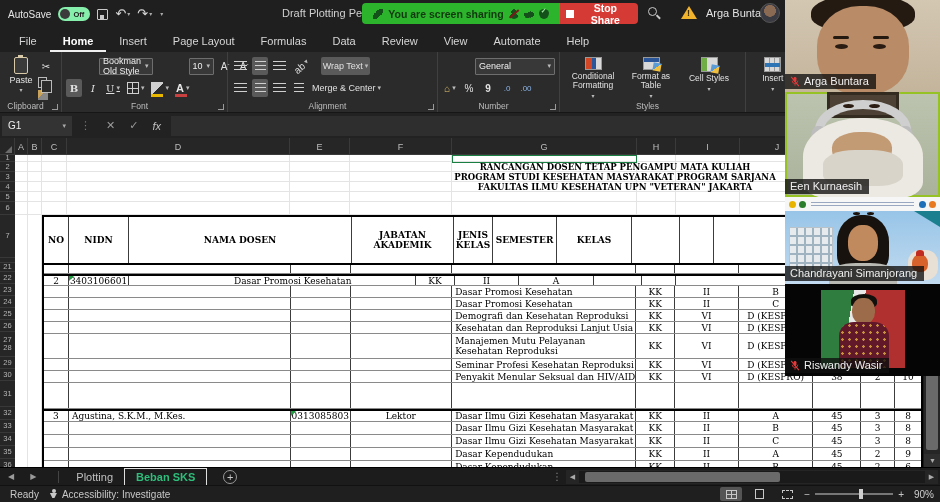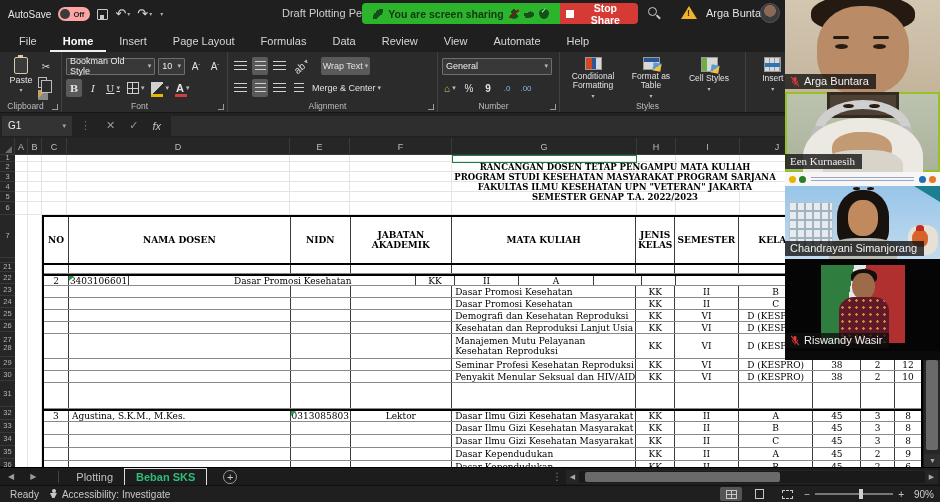--- a/index.html
+++ b/index.html
@@ -4,21 +4,21 @@
 <style>
   html,body{margin:0;padding:0;background:#000;}
   #app{position:relative;width:940px;height:502px;background:#1f1f1f;overflow:hidden;
        font-family:"Liberation Sans",sans-serif;color:#ddd;font-size:11px;}
   #app *{box-sizing:border-box;}
 
   
   #titlebar{position:absolute;left:0;top:0;width:940px;height:28px;background:#1f1f1f;}
   .tb-left{position:absolute;left:8px;top:0;height:28px;display:flex;align-items:center;gap:7px;}
   .tb-label{font-size:10px;color:#e6e6e6;}
-  .toggle{width:32px;height:14px;background:#fca5a5;border-radius:8px;display:inline-flex;align-items:center;position:relative;}
+  .toggle{width:32px;height:14px;background:#86efac;border-radius:8px;display:inline-flex;align-items:center;position:relative;}
   .toggle .knob{width:10px;height:10px;background:#3b3b3b;border-radius:50%;margin-left:2px;}
   .toggle .tstate{font-size:7.5px;color:#222;font-weight:bold;margin-left:3px;}
   .qat{color:#d8d8d8;font-size:13px;display:inline-flex;align-items:flex-end;line-height:14px;}
   .qat .mini{font-size:6px;margin-left:1px;color:#aaa;}
   .floppy{width:11px;height:11px;border:1.5px solid #c9c9c9;border-radius:1px;position:relative;display:inline-block;}
   .floppy:after{content:"";position:absolute;left:2px;bottom:0;width:4px;height:4px;background:#c9c9c9;}
   .doc-title{position:absolute;left:282px;top:7px;font-size:11px;color:#cfcfcf;white-space:nowrap;}
   .share-banner{position:absolute;left:362px;top:3px;width:198px;height:21px;background:#2db42d;
       border-radius:4px 0 0 4px;display:flex;align-items:center;justify-content:center;gap:5px;
       color:#11380f;font-size:10.5px;font-weight:bold;z-index:5;}
@@ -54,21 +54,21 @@
   #ribbon{position:absolute;left:0;top:52px;width:940px;height:60px;background:#2b2b2b;display:flex;}
   .rgroup{position:relative;height:60px;border-right:1px solid #404040;padding:3px 4px 12px;}
   .glabel{position:absolute;bottom:1px;left:0;right:10px;text-align:center;font-size:8.5px;color:#bdbdbd;}
   .launcher{position:absolute;right:3px;bottom:2px;width:6px;height:6px;border-right:1px solid #9a9a9a;border-bottom:1px solid #9a9a9a;}
   .rrow{display:flex;align-items:center;gap:3px;height:22px;}
   .rbtn{display:inline-flex;align-items:center;justify-content:center;min-width:16px;height:18px;color:#e0e0e0;
       font-size:10px;border-radius:2px;padding:0 2px;}
   .rbtn.on{background:#5a5a5a;}
   .chv:after{content:"▾";font-size:7px;color:#bbb;margin-left:2px;}
   .combo{height:17px;background:#383838;border:1px solid #6e6e6e;color:#eee;font-size:9px;display:flex;
-      align-items:center;padding:0 3px;justify-content:space-between;border-radius:1px;}
+      align-items:center;padding:0 3px;justify-content:space-between;border-radius:1px;margin-left:33px;}
   .combo:after{content:"▾";font-size:7px;color:#bbb;margin-left:4px;}
   .paste-big{width:34px;height:44px;display:flex;flex-direction:column;align-items:center;color:#e4e4e4;font-size:9px;gap:1px;padding-top:2px;}
   .clipb{width:14px;height:17px;border:1.5px solid #d8c9a8;border-radius:2px;position:relative;background:#3a3a3a;}
   .clipb:after{content:"";position:absolute;left:3px;top:-3px;width:5px;height:3px;background:#d8c9a8;}
   .minicol{display:flex;flex-direction:column;gap:2px;justify-content:flex-start;padding-top:2px;}
   .copy-ic{width:9px;height:11px;border:1px solid #bbb;position:relative;}
   .copy-ic:after{content:"";position:absolute;left:2px;top:2px;width:9px;height:11px;border:1px solid #bbb;background:#2b2b2b;}
   .brush-ic{width:10px;height:10px;background:linear-gradient(135deg,#caa35a 0 45%,#888 45%);}
   .alicon{width:13px;height:11px;background:repeating-linear-gradient(#cfcfcf 0 1.5px,transparent 1.5px 4px);}
   .alicon.mid{width:11px;}
@@ -468,28 +468,26 @@
         <div class="vline" style="left: 907px;"></div>
         <div class="hline" style="top: 6px;"></div>
         <div class="hline" style="top: 16px;"></div>
         <div class="hline" style="top: 26px;"></div>
         <div class="hline" style="top: 36px;"></div>
         <div class="hline" style="top: 46px;"></div>
         <div class="hline" style="top: 59px;"></div>
         <div class="title-line" style="top: 7px;">RANCANGAN DOSEN TETAP PENGAMPU MATA KULIAH</div>
         <div class="title-line" style="top: 17px;">PROGRAM STUDI KESEHATAN MASYARAKAT PROGRAM SARJANA</div>
         <div class="title-line" style="top: 27px;">FAKULTAS ILMU KESEHATAN UPN "VETERAN" JAKARTA</div>
-        <div class="title-line" style="top: 37px;">SEMESTER GENAP T.A. 2022/2023</div>
         <div id="dtable">
           <div class="trow thead" style="height: 48px;">
             <div class="tcell" style="width: 25px;">NO</div>
+            <div class="tcell" style="width: 60px;">NIDN</div>
             <div class="tcell" style="width: 223px;">NAMA DOSEN</div>
-            <div class="tcell" style="width: 60px;">NIDN</div>
             <div class="tcell" style="width: 102px;">JABATAN AKADEMIK</div>
-            <div class="tcell" style="width: 185px;">MATA KULIAH</div>
             <div class="tcell" style="width: 39px;">JENIS KELAS</div>
             <div class="tcell" style="width: 64px;">SEMESTER</div>
             <div class="tcell" style="width: 75px;">KELAS</div>
             <div class="tcell" style="width: 48px;"></div>
             <div class="tcell" style="width: 34px;"></div>
             <div class="tcell" style="width: 26px;"></div>
           </div>
           <div class="trow" style="height: 9px;">
             <div class="tcell c" style="width: 25px;"></div>
             <div class="tcell" style="width: 223px;"></div>
@@ -824,21 +822,21 @@
             <svg width="10" height="11" viewBox="0 0 12 13">
               <rect x="4.3" y="1" width="3.4" height="6" rx="1.7" fill="#e23b3b"></rect>
               <path d="M2.6 5.5a3.4 3.4 0 0 0 6.8 0" stroke="#e23b3b" fill="none" stroke-width="1"></path>
               <line x1="6" y1="9" x2="6" y2="11.5" stroke="#e23b3b" stroke-width="1"></line>
               <line x1="1.4" y1="1" x2="10.6" y2="12" stroke="#e23b3b" stroke-width="1.3"></line>
             </svg>
           </span>
         <span>Arga Buntara</span>
       </span>
     </div>
-    <div class="vtile scene-een speaking" style="height:80px;font-family:Liberation Serif, serif;">
+    <div class="vtile scene-een speaking" style="height:105px;">
       <span class="een-frame"></span>
         <span class="een-band"></span>
       <span class="een-cup" style="left:26px;"></span>
         <span class="een-cup" style="left:112px;"></span>
       <span class="een-hijab"></span>
         <span class="een-face"></span>
       <span class="een-eye" style="left:58px;"></span>
         <span class="een-eye" style="left:84px;"></span>
       <span class="een-veil"></span>
       <span class="vname">

